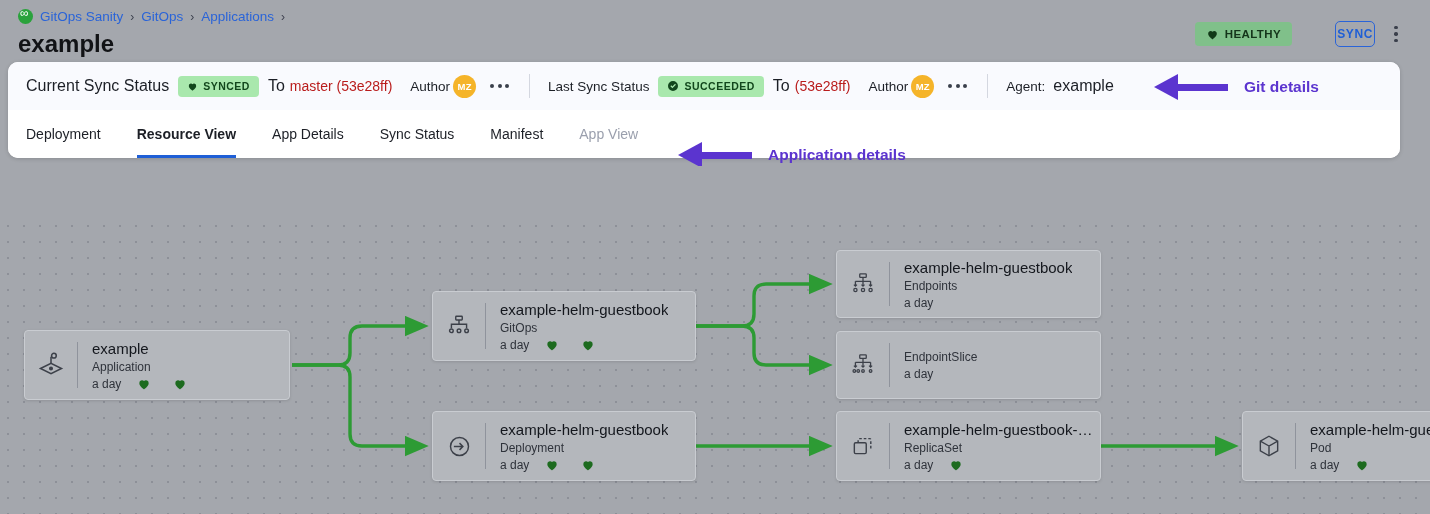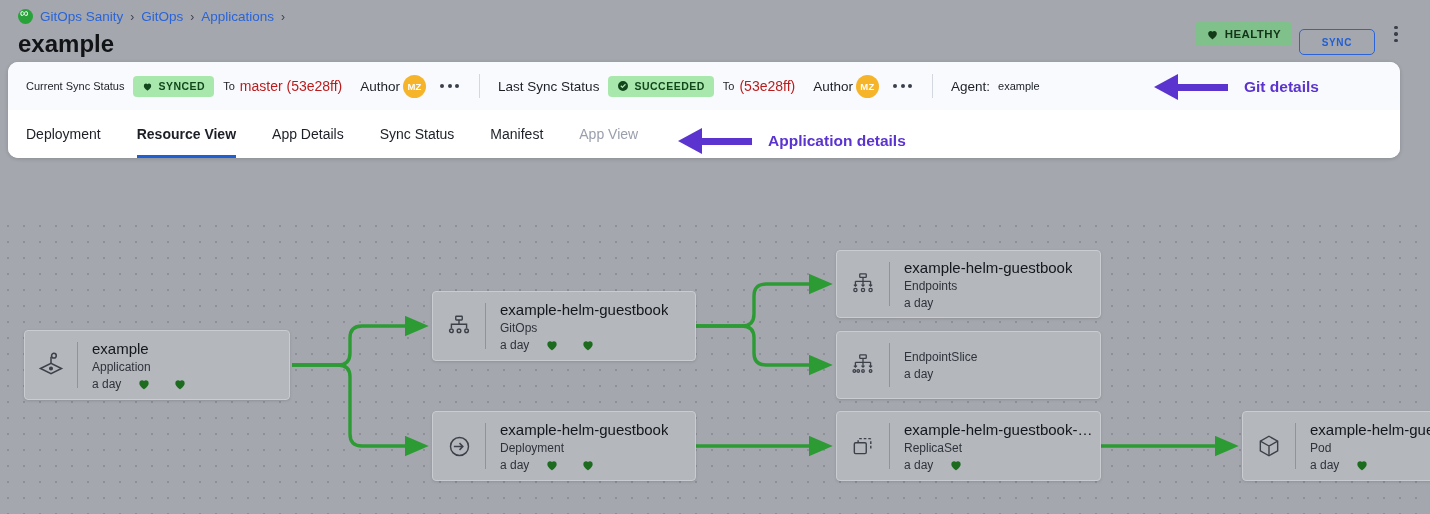--- a/index.html
+++ b/index.html
@@ -18,33 +18,33 @@
   .bc-logo { width: 15px; height: 15px; border-radius: 50%; background: #2aa23c; position: relative; }
   .bc-logo::after { content: "∞"; position: absolute; left: 2px; top: -3px; font-size: 12px; color: #fff; }
   .bc-link { color: #2a64d8; cursor: pointer; }
   .bc-sep { color: #3f4350; font-size: 12px; }
   .page-title { position: absolute; left: 18px; top: 30px; font-size: 24px; font-weight: bold; color: #121316; }
 
   .badge-healthy { position: absolute; right: 138px; top: 22px; height: 24px; padding: 0 11px;
     background: #80c08a; border-radius: 4px; display: flex; align-items: center; gap: 6px;
     font-size: 11.5px; font-weight: bold; letter-spacing: .4px; color: #14341a; }
   .heart-sm { width: 13px; height: 13px; color: #123a18; }
-  .sync-btn { position: absolute; right: 55px; top: 21px; height: 26px; padding: 0 22px;
+  .sync-btn { position: absolute; right: 55px; top: 21px; height: 26px; padding: 0 1px;
     border: 1.4px solid #2a64d8; border-radius: 5px; color: #1f5fd6; background: transparent;
-    font-size: 10px; font-weight: bold; letter-spacing: .6px; display: flex; align-items: center; cursor: pointer; margin-top: 8px; }
+    font-size: 12px; font-weight: bold; letter-spacing: .6px; display: flex; align-items: center; cursor: pointer; }
   .kebab { position: absolute; right: 26px; top: 22px; width: 16px; height: 24px;
     display: flex; flex-direction: column; align-items: center; justify-content: center; gap: 3px; cursor: pointer; }
   .kebab i { width: 3.4px; height: 3.4px; border-radius: 50%; background: #3a3f4b; display: block; }
 
   
   .panel { position: absolute; left: 8px; top: 62px; width: 1392px; height: 96px;
     background: #ffffff; border-radius: 10px; box-shadow: 0 1px 4px rgba(0,0,0,.16); overflow: hidden; }
   .syncbar { position: absolute; left: 0; top: 0; width: 100%; height: 48px;
     background: #f9fafe; display: flex; align-items: center; padding-left: 18px; }
-  .sb-label { font-size: 11px; color: #1c1f26; }
+  .sb-label { font-size: 16px; color: #1c1f26; }
   .sb-badge { height: 21px; padding: 0 9px; border-radius: 4px; background: #a9e8ad;
     display: flex; align-items: center; gap: 5px; font-size: 10.5px; font-weight: bold;
     letter-spacing: .5px; color: #12471c; margin: 0 9px; }
   .sb-strong { font-size: 14px; font-weight: normal; color: #b91c1c; margin-left: 5px; }
   .sb-plain { font-size: 13.5px; color: #1c1f26; margin-left: 18px; }
   .avatar { width: 23px; height: 23px; border-radius: 50%; background: #f5b429; color: #fff;
     font-size: 9.5px; font-weight: bold; display: flex; align-items: center; justify-content: center;
     margin-left: 3px; letter-spacing: .3px; }
   .dots { display: flex; gap: 3.5px; margin-left: 14px; cursor: pointer; }
   .dots i { width: 4px; height: 4px; border-radius: 50%; background: #3a3f4b; display: block; }
@@ -176,21 +176,21 @@
       <div class="tab">Sync Status</div>
       <div class="tab">Manifest</div>
       <div class="tab disabled">App View</div>
     </div>
   </div>
 
   <div class="anno" style="left:1154px; top:74px;">
     <div class="anno-arrow"></div>
     <div class="anno-text">Git details</div>
   </div>
-  <div class="anno" style="left:678px; top:128px;justify-content:flex-end;">
+  <div class="anno" style="left:678px; top:142px;justify-content:flex-end;">
     <div class="anno-arrow"></div>
     <div class="anno-text">Application details</div>
   </div>
 
   <div class="toolbar">
     <div class="select" style="left:26px; width:130px;">
       <span>Name</span>
       <span class="chev"></span>
     </div>
     <div class="select" style="left:170px; width:128px;">

